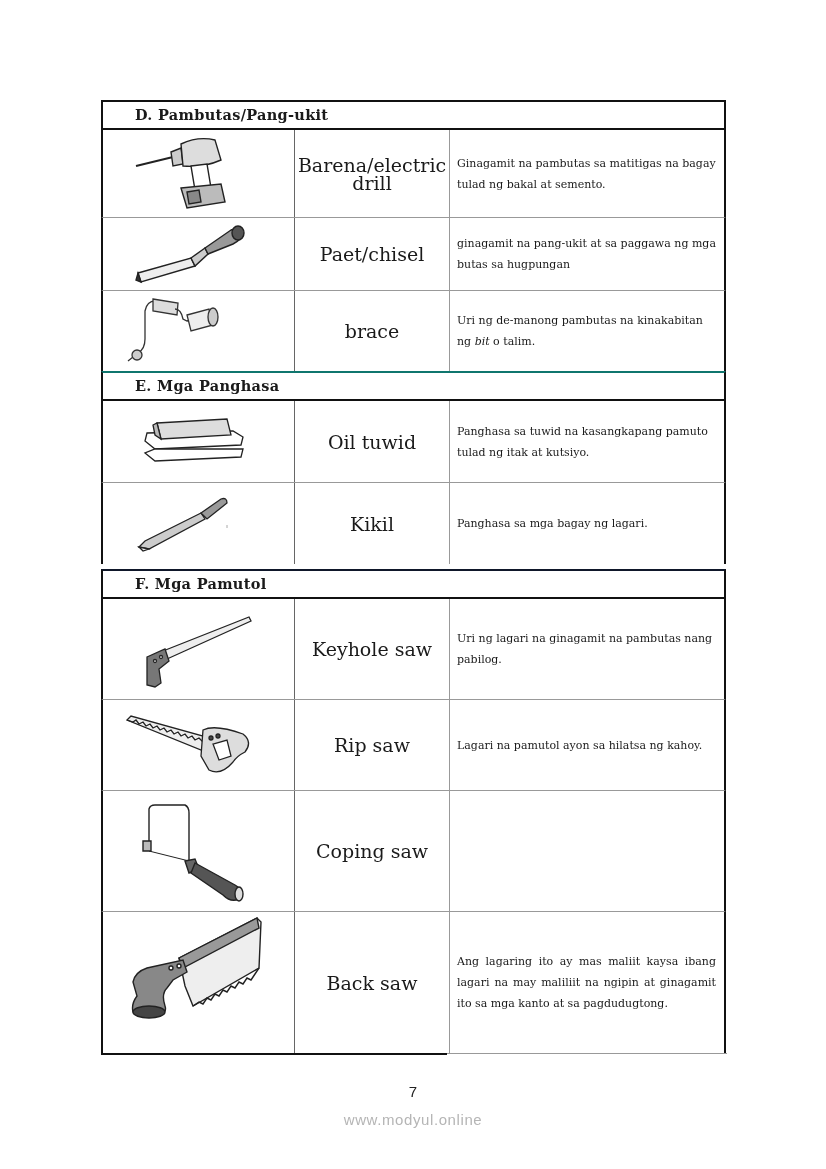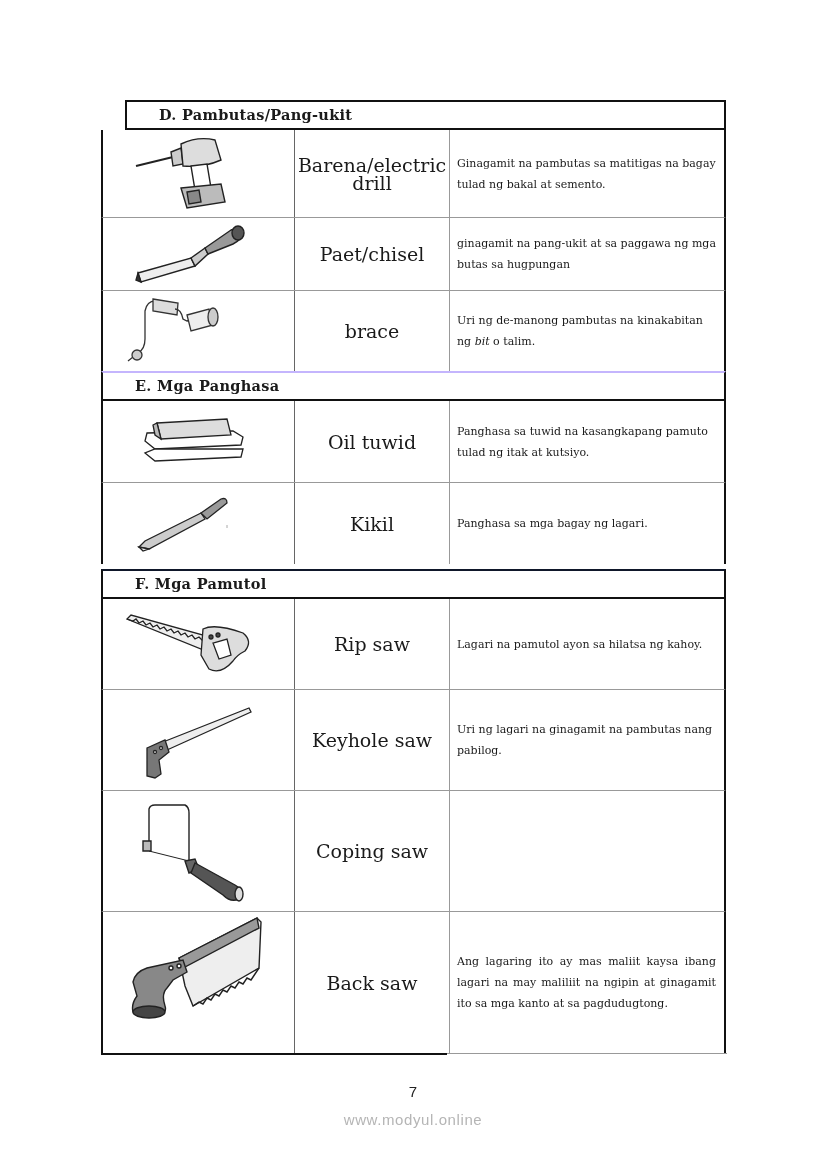--- a/index.html
+++ b/index.html
@@ -1,21 +1,21 @@
 <!DOCTYPE html>
 <html><head>
 <meta charset="utf-8">
 <style>
   html, body { margin: 0; padding: 0; background: #ffffff; }
   body { width: 826px; height: 1169px; position: relative; overflow: hidden;
          font-family: "DejaVu Serif", "Liberation Serif", serif; color: #1a1a1a; }
   .tbl { position: absolute; left: 101px; top: 100px; width: 625px; }
   .sec-head { position: relative; height: 30px; border: 2px solid #111; border-bottom: 2px solid #111;
               box-sizing: border-box; margin-top: -2px; }
-  .sec-head:first-child { margin-top: 0; margin-left: 24px; }
+  .sec-head:first-child { margin-top: 0; }
   .sec-title { position: absolute; left: 32px; top: 4px; font-weight: bold; font-size: 14.5px;
                letter-spacing: 0.3px; }
   .row { position: relative; display: flex; box-sizing: border-box;
          border-left: 2px solid #111; border-right: 2px solid #111; border-bottom: 1px solid #999; }
   .row.last-in-sec { border-bottom: none; }
   .c-img { width: 191px; border-right: 1px solid #666; position: relative; flex: none; }
   .c-name { width: 154px; border-right: 1px solid #999; display: flex; align-items: center; justify-content: center;
             text-align: center; font-size: 19px; line-height: 18px; flex: none; }
   .c-desc { flex: 1; padding: 0 8px 0 7px; display: flex; align-items: center; font-size: 11px; line-height: 21px; }
   .c-desc.justify span { text-align: justify; display: block; }
@@ -85,21 +85,21 @@
           <circle cx="34" cy="64" r="5" fill="#ccc"></circle>
         </g>
       </svg>
     </div>
     <div class="c-name">brace</div>
     <div class="c-desc">
         <span><span>Uri ng de-manong pambutas na kinakabitan ng </span><em>bit</em><span> o talim.</span></span>
       </div>
   </div>
 
-  <div class="sec-head" style="border-top:2px solid #c4b5fd; margin-top:0">
+  <div class="sec-head" style="border-top:2px solid #0f766e; margin-top:0">
     <span class="sec-title">E.  Mga Panghasa</span>
   </div>
 
   <div class="row" style="height:82px">
     <div class="c-img">
       <svg class="tool" width="191" height="82">
         <g stroke="#222" stroke-width="1.3" fill="#fff">
           <path d="M42 40 L52 48 L138 44 L140 36 L130 30 L44 32 Z"></path>
           <path d="M42 52 L52 60 L138 56 L140 48 L52 48 Z"></path>
           <path d="M54 22 L124 18 L128 34 L58 38 Z" fill="#ddd"></path>
@@ -125,55 +125,55 @@
       </svg>
     </div>
     <div class="c-name">Kikil</div>
     <div class="c-desc">
         <span>Panghasa sa mga bagay ng lagari.</span>
       </div>
   </div>
 
   <div class="sec-head" style="border-top:2px solid #0f172a; margin-top:5px">
     <span class="sec-title">F.  Mga Pamutol</span>
+  </div>
+
+  <div class="row" style="height:101px">
+    <div class="c-img">
+      <svg class="tool" width="191" height="101">
+        <g stroke="#222" stroke-width="1.3" fill="#fff">
+          <path d="M60 52 L146 18 L148 22 L64 60 Z" fill="#eee"></path>
+          <path d="M44 58 L62 50 L66 62 L56 70 L58 84 L52 88 L44 86 Z" fill="#777"></path>
+          <circle cx="52" cy="62" r="1.5" fill="#fff"></circle>
+            <circle cx="58" cy="58" r="1.5" fill="#fff"></circle>
+        </g>
+      </svg>
+    </div>
+    <div class="c-name">Keyhole saw</div>
+    <div class="c-desc">
+        <span>Uri ng lagari na ginagamit na pambutas nang pabilog.</span>
+      </div>
   </div>
 
   <div class="row" style="height:91px">
     <div class="c-img">
       <svg class="tool" width="191" height="91">
         <g stroke="#222" stroke-width="1.3" fill="#fff">
           <path d="M24 20 L28 16 L100 36 L108 54 Z" fill="#eee"></path>
           <path d="M24 20 L30 22 L33 20 L36 24 L40 22 L43 26 L47 24 L50 28 L54 26 L57 30 L61 28 L64 32 L68 30 L71 34 L75 32 L78 36 L82 34 L85 38 L89 36 L92 40 L96 38 L100 42 L108 54" fill="none"></path>
           <path d="M100 30 Q112 24 140 34 Q150 42 142 52 Q134 56 130 62 Q118 76 106 70 L98 56 Z" fill="#ddd"></path>
           <path d="M110 44 L124 40 L128 56 L116 60 Z" fill="#fff"></path>
           <circle cx="108" cy="38" r="2" fill="#444"></circle>
             <circle cx="115" cy="36" r="2" fill="#444"></circle>
         </g>
       </svg>
     </div>
     <div class="c-name">Rip saw</div>
     <div class="c-desc">
         <span>Lagari na pamutol ayon sa hilatsa ng kahoy.</span>
-      </div>
-  </div>
-
-  <div class="row" style="height:101px">
-    <div class="c-img">
-      <svg class="tool" width="191" height="101">
-        <g stroke="#222" stroke-width="1.3" fill="#fff">
-          <path d="M60 52 L146 18 L148 22 L64 60 Z" fill="#eee"></path>
-          <path d="M44 58 L62 50 L66 62 L56 70 L58 84 L52 88 L44 86 Z" fill="#777"></path>
-          <circle cx="52" cy="62" r="1.5" fill="#fff"></circle>
-            <circle cx="58" cy="58" r="1.5" fill="#fff"></circle>
-        </g>
-      </svg>
-    </div>
-    <div class="c-name">Keyhole saw</div>
-    <div class="c-desc">
-        <span>Uri ng lagari na ginagamit na pambutas nang pabilog.</span>
       </div>
   </div>
 
   <div class="row" style="height:121px">
     <div class="c-img">
       <svg class="tool" width="191" height="121">
         <g stroke="#222" stroke-width="1.4" fill="none">
           <path d="M46 60 L46 18 Q47 14 52 14 L82 14 Q86 16 86 22 L86 70"></path>
           <line x1="46" y1="60" x2="86" y2="70" stroke-width="1"></line>
           <path d="M40 50 L48 50 L48 60 L40 60 Z" fill="#bbb"></path>

